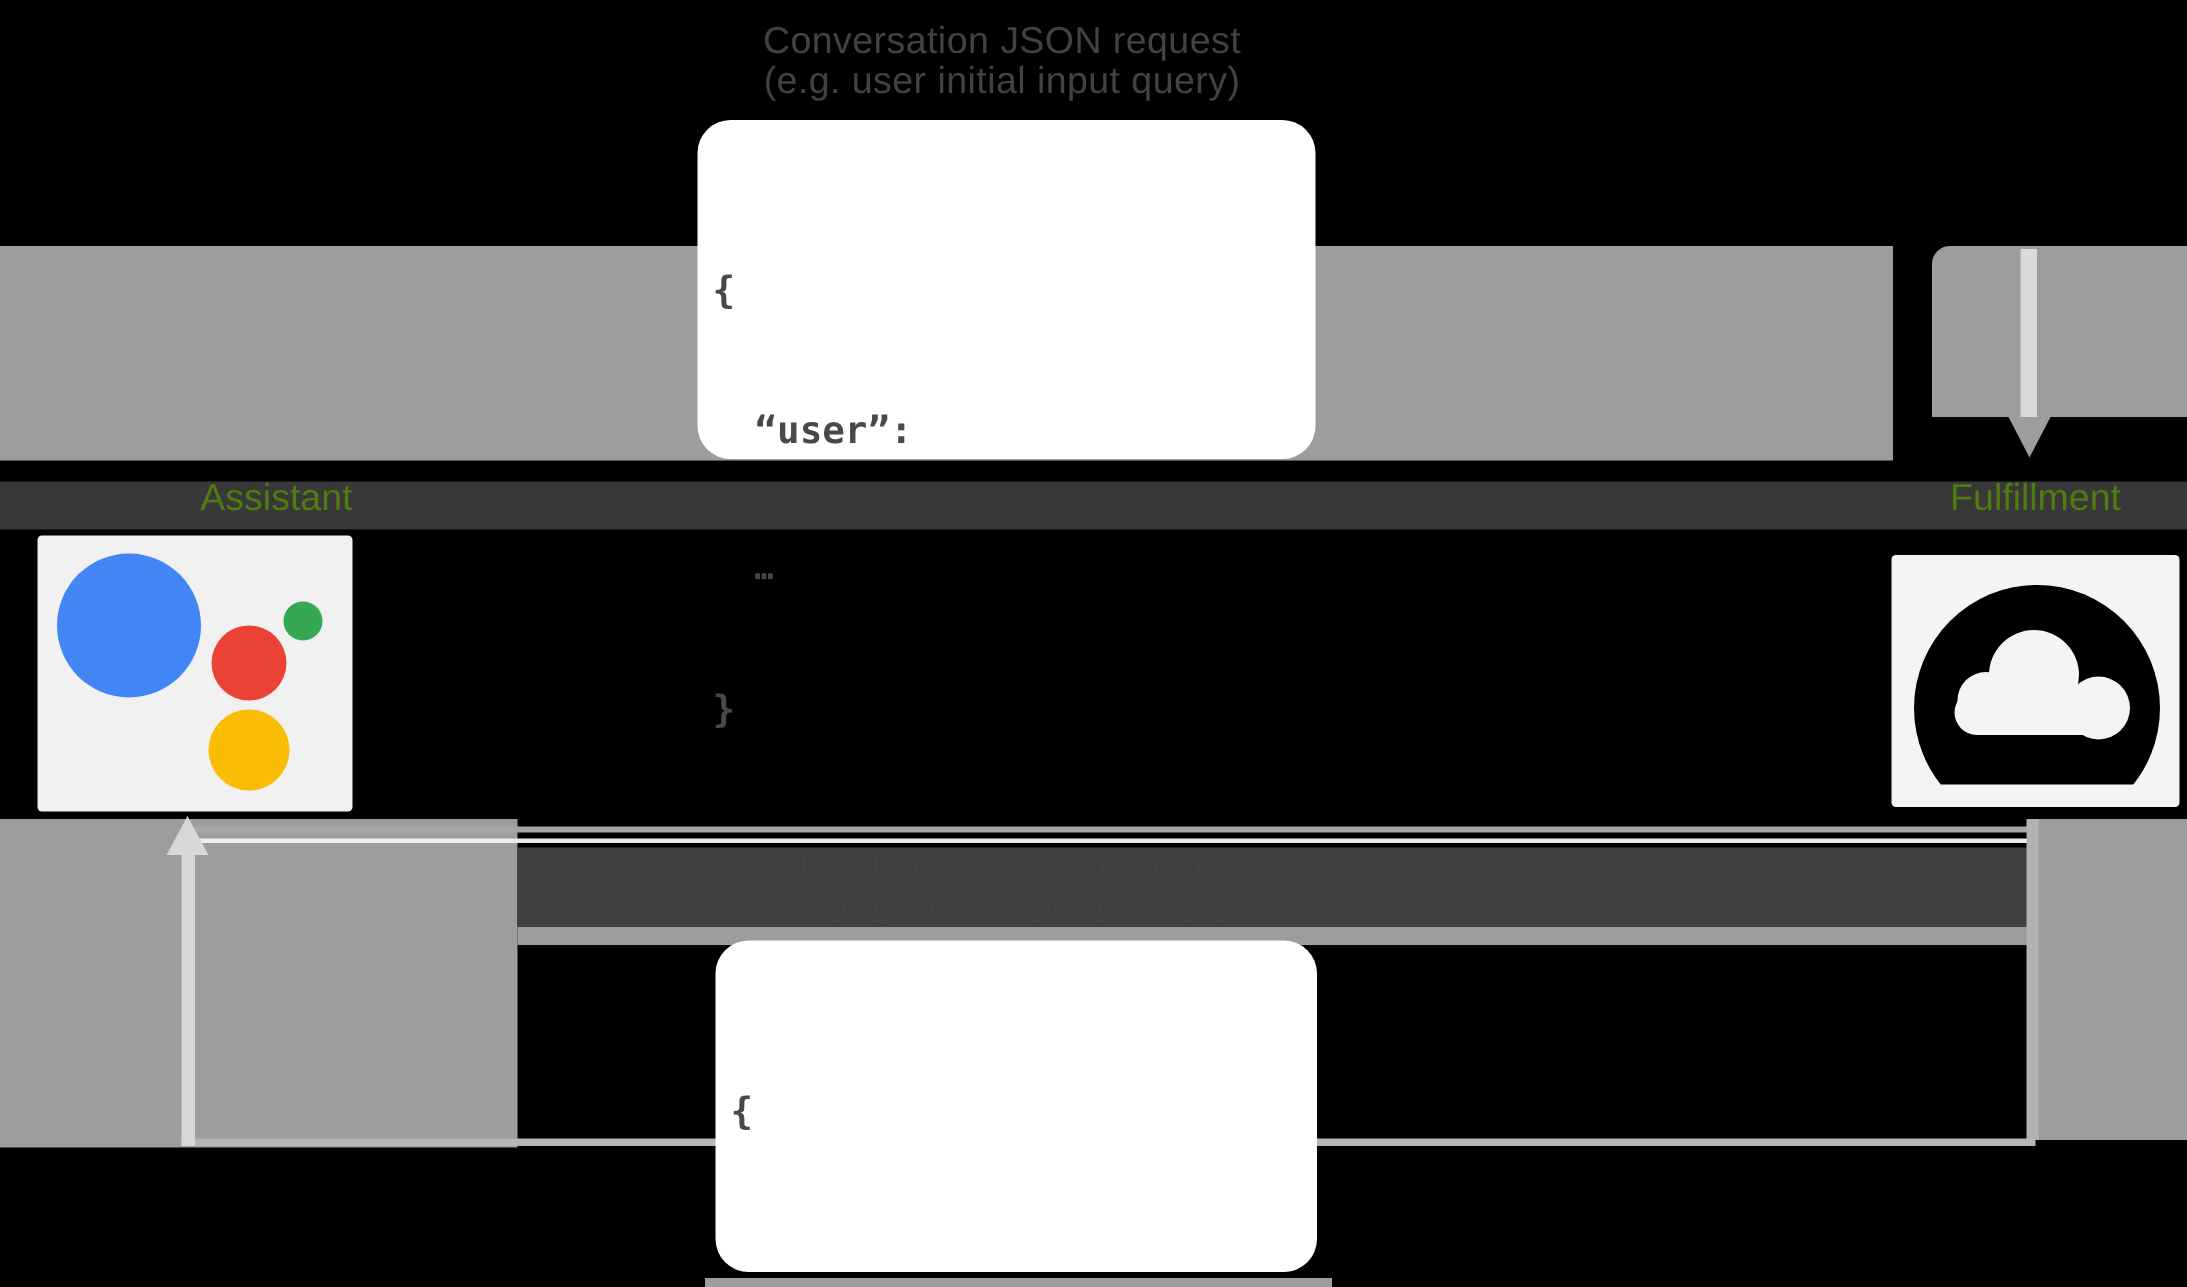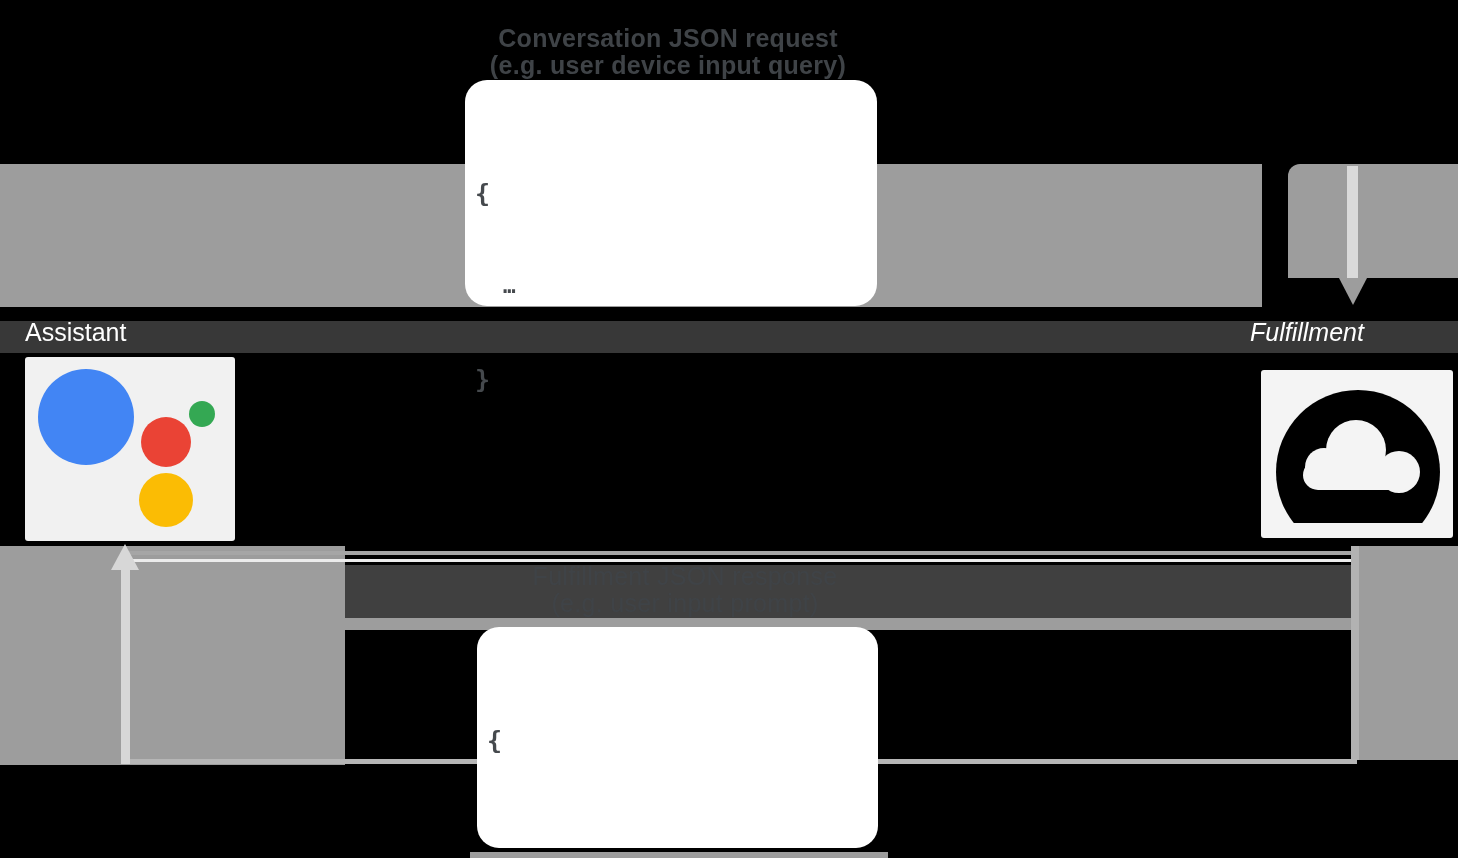--- a/index.html
+++ b/index.html
@@ -3,21 +3,21 @@
 <meta charset="utf-8">
 <style>
   html,body{margin:0;padding:0;background:#000;}
   #stage{position:relative;width:1458px;height:858px;background:#000;overflow:hidden;
          font-family:"Liberation Sans",sans-serif;}
   .abs{position:absolute;}
 
   
   .diagram-title{left:0;width:1370px;text-align:center;color:#3f4347;
     font-size:25px;line-height:27px;font-weight:500;letter-spacing:.3px;}
-  #req-title{top:25px;left:0;width:1336px;font-weight:bold;}
+  #req-title{top:14px;left:0;width:1336px;}
   #res-title{top:563px;}
 
   
   .band{background:#9d9d9d;}
   #band-top{left:0;top:164px;width:1262px;height:143px;}
   #corner-top{left:1288px;top:164px;width:170px;height:114px;background:#9d9d9d;
               border-top-left-radius:12px;}
   #shaft-down{left:1347px;top:166px;width:11px;height:112px;background:#dadada;}
   #arrowhead-down{left:1339px;top:278px;width:0;height:0;
     border-left:14px solid transparent;border-right:14px solid transparent;
@@ -41,23 +41,23 @@
   .json-box{background:#fff;border-radius:22px;color:#45494d;}
   #req-box{left:465px;top:80px;width:412px;height:226px;}
   #res-box{left:477px;top:627px;width:401px;height:221px;}
   .code{position:absolute;left:10px;top:36px;font-family:"DejaVu Sans Mono",monospace;
         font-weight:bold;font-size:25px;line-height:31px;white-space:pre;}
   .code span{display:block;}
   .code .indent{padding-left:28px;}
   .code .dots{font-size:21px;}
 
   
-  .node-label{color:#ffffff;font-size:25px;font-weight:500;text-align:left;}
+  .node-label{color:#4d7c0f;font-size:25px;font-weight:500;text-align:right;}
   #assistant-label{left:25px;top:318px;width:210px;}
-  #fulfillment-label{left:1250px;top:318px;width:192px;font-style:italic;}
+  #fulfillment-label{left:1222px;top:318px;width:192px;}
 
   
   #assistant-box{left:25px;top:357px;width:210px;height:184px;background:#f1f1f1;border-radius:3px;}
   .circ{position:absolute;border-radius:50%;}
   #a-blue{left:13px;top:12px;width:96px;height:96px;background:#4285f4;}
   #a-green{left:164px;top:44px;width:26px;height:26px;background:#34a853;}
   #a-red{left:116px;top:60px;width:50px;height:50px;background:#ea4335;}
   #a-yellow{left:114px;top:116px;width:54px;height:54px;background:#fbbc04;}
 
   
@@ -89,26 +89,27 @@
   <div class="abs" id="shaft-right-down"></div>
   <div class="abs" id="res-hline"></div>
   <div class="abs" id="shaft-up"></div>
   <div class="abs" id="arrowhead-up"></div>
   <div class="abs" id="bottom-bar"></div>
 
   <div class="abs" id="mid-darkband"></div>
 
   <div class="abs diagram-title" id="req-title">
     <div>Conversation JSON request</div>
-    <div>(e.g. user device input query)</div>
+    <div>(e.g. user initial input query)</div>
   </div>
 
   <div class="abs json-box" id="req-box">
     <div class="code">
       <span>{</span>
+      <span class="indent">“user”:</span>
       <span class="indent dots">…</span>
       <span>}</span>
     </div>
   </div>
 
   <div class="abs node-label" id="assistant-label">Assistant</div>
   <div class="abs node-label" id="fulfillment-label">Fulfillment</div>
 
   <div class="abs" id="assistant-box">
     <div>

